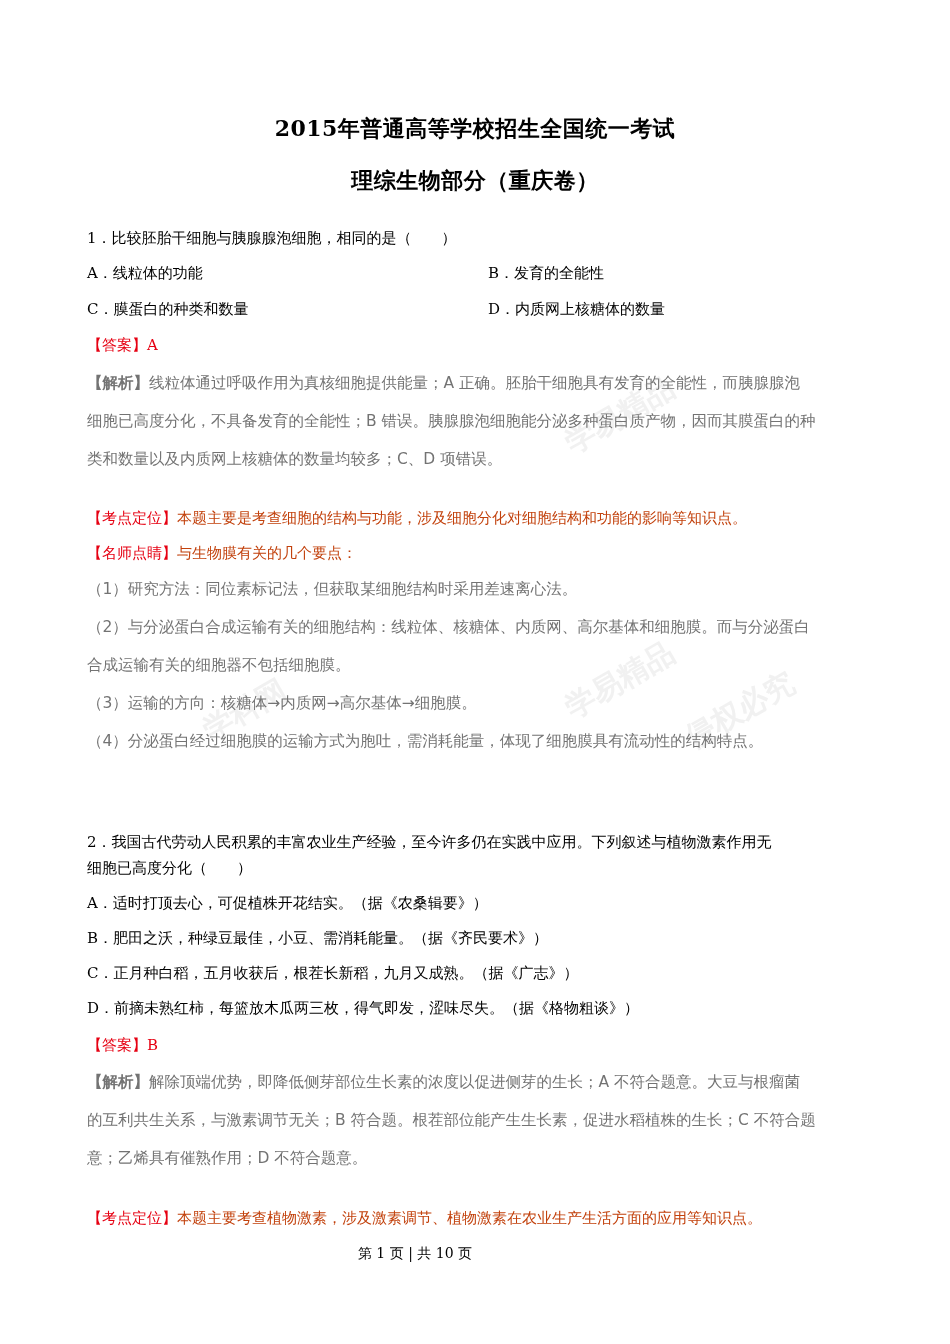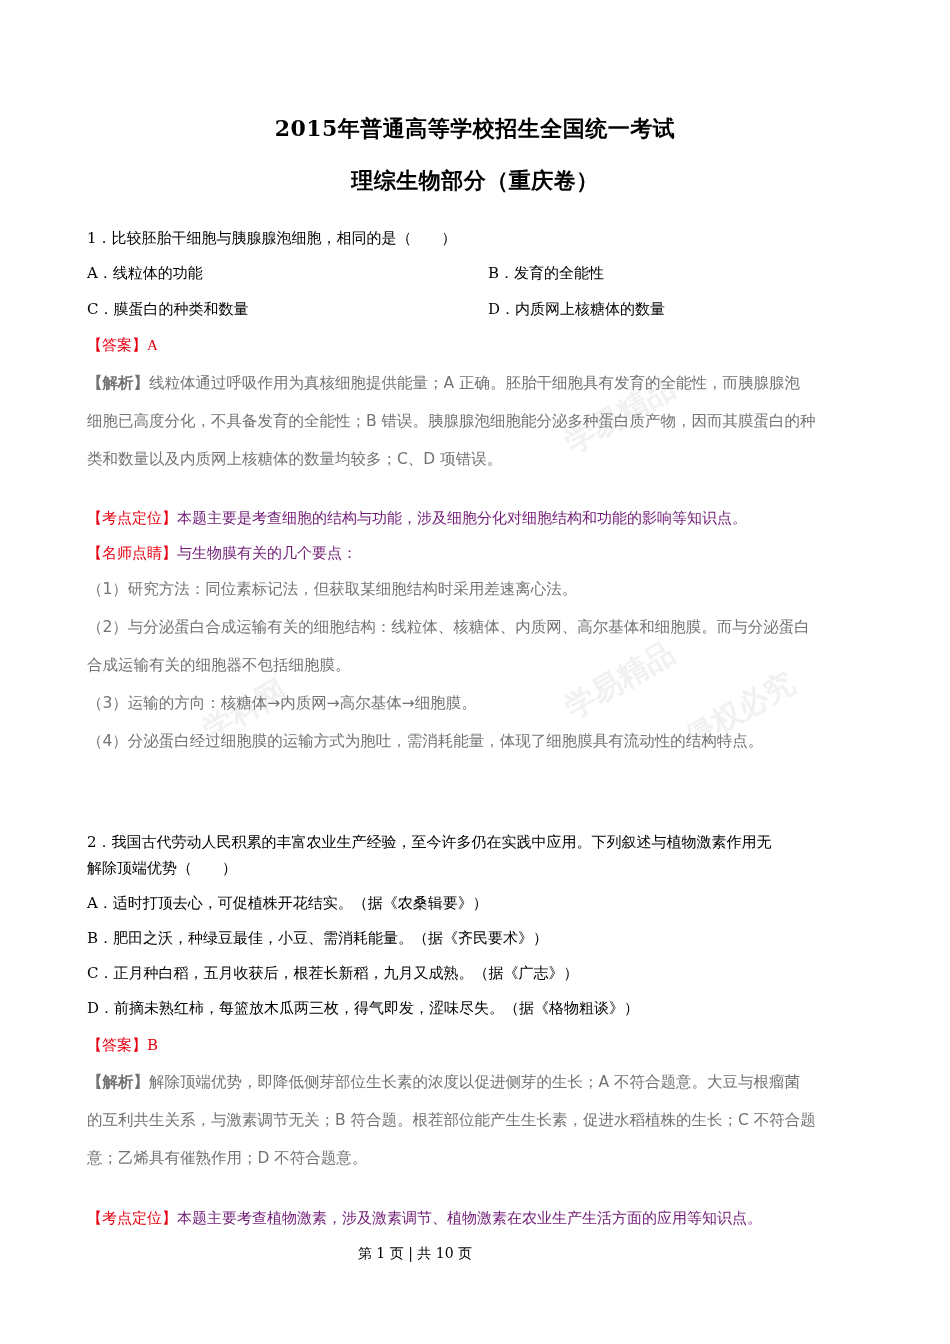--- a/index.html
+++ b/index.html
@@ -4,21 +4,21 @@
   <style>
     html, body { margin: 0; padding: 0; background: #ffffff; }
     body { width: 950px; height: 1344px; position: relative; overflow: hidden;
            font-family: "DejaVu Serif", "Liberation Serif", serif; color: #000; }
     .page { position: absolute; left: 0; top: 0; width: 950px; height: 1344px; }
     .title { position: absolute; left: 0; width: 950px; text-align: center;
              font-weight: bold; font-size: 22px; letter-spacing: 0.5px; }
     .title1 { top: 114px; }
     .title2 { top: 166px; }
     .line { position: absolute; left: 87px; font-size: 15px; white-space: nowrap; line-height: 20px; }
-    .red { color: #701a75; }
+    .red { color: #c2410c; }
     .redb { color: #737373; font-family: "DejaVu Sans", "Liberation Sans", sans-serif; font-size: 15.5px; }
     .bracket-red { color: #e60012; }
     .col2 { left: 488px; }
     .footer { position: absolute; top: 1245px; left: 0; width: 830px; text-align: center; font-size: 14px; }
     .wm { position: absolute; color: rgba(200,200,200,0.25); font-family: "DejaVu Sans", sans-serif;
           font-weight: bold; font-size: 30px; transform: rotate(-30deg); pointer-events: none; }
   </style>
 </head>
 <body>
 
@@ -31,21 +31,21 @@
 
   <div class="title title1">2015年普通高等学校招生全国统一考试</div>
   <div class="title title2">理综生物部分（重庆卷）</div>
 
   <div class="line" style="top:228px;">1．比较胚胎干细胞与胰腺腺泡细胞，相同的是（　　）</div>
   <div class="line" style="top:263px;">A．线粒体的功能</div>
   <div class="line col2" style="top:263px;">B．发育的全能性</div>
   <div class="line" style="top:299px;">C．膜蛋白的种类和数量</div>
   <div class="line col2" style="top:299px;">D．内质网上核糖体的数量</div>
 
-  <div class="line" style="top:335px;font-family:Liberation Serif, serif;">
+  <div class="line" style="top:335px;">
     <span class="bracket-red">【答案】</span><span class="bracket-red">A</span>
   </div>
 
   <div class="line redb" style="top:373px;">
     <span style="font-weight:bold;">【解析】</span><span>线粒体通过呼吸作用为真核细胞提供能量；A 正确。胚胎干细胞具有发育的全能性，而胰腺腺泡</span>
   </div>
   <div class="line redb" style="top:411px;">细胞已高度分化，不具备发育的全能性；B 错误。胰腺腺泡细胞能分泌多种蛋白质产物，因而其膜蛋白的种</div>
   <div class="line redb" style="top:449px;">类和数量以及内质网上核糖体的数量均较多；C、D 项错误。</div>
 
   <div class="line" style="top:508px;">
@@ -54,21 +54,21 @@
   <div class="line" style="top:543px;">
     <span class="bracket-red">【名师点睛】</span><span class="red">与生物膜有关的几个要点：</span>
   </div>
   <div class="line redb" style="top:579px;">（1）研究方法：同位素标记法，但获取某细胞结构时采用差速离心法。</div>
   <div class="line redb" style="top:617px;">（2）与分泌蛋白合成运输有关的细胞结构：线粒体、核糖体、内质网、高尔基体和细胞膜。而与分泌蛋白</div>
   <div class="line redb" style="top:655px;">合成运输有关的细胞器不包括细胞膜。</div>
   <div class="line redb" style="top:693px;">（3）运输的方向：核糖体→内质网→高尔基体→细胞膜。</div>
   <div class="line redb" style="top:731px;">（4）分泌蛋白经过细胞膜的运输方式为胞吐，需消耗能量，体现了细胞膜具有流动性的结构特点。</div>
 
   <div class="line" style="top:821px;margin-top:11px;">2．我国古代劳动人民积累的丰富农业生产经验，至今许多仍在实践中应用。下列叙述与植物激素作用无</div>
-  <div class="line" style="top:858px;">解除顶端优势（　　）</div>
+  <div class="line" style="top:858px;">细胞已高度分化（　　）</div>
   <div class="line" style="top:893px;">A．适时打顶去心，可促植株开花结实。（据《农桑辑要》）</div>
   <div class="line" style="top:928px;">B．肥田之沃，种绿豆最佳，小豆、需消耗能量。（据《齐民要术》）</div>
   <div class="line" style="top:963px;">C．正月种白稻，五月收获后，根茬长新稻，九月又成熟。（据《广志》）</div>
   <div class="line" style="top:998px;">D．前摘未熟红柿，每篮放木瓜两三枚，得气即发，涩味尽失。（据《格物粗谈》）</div>
 
   <div class="line" style="top:1035px;">
     <span class="bracket-red">【答案】</span><span class="bracket-red">B</span>
   </div>
 
   <div class="line redb" style="top:1072px;">

